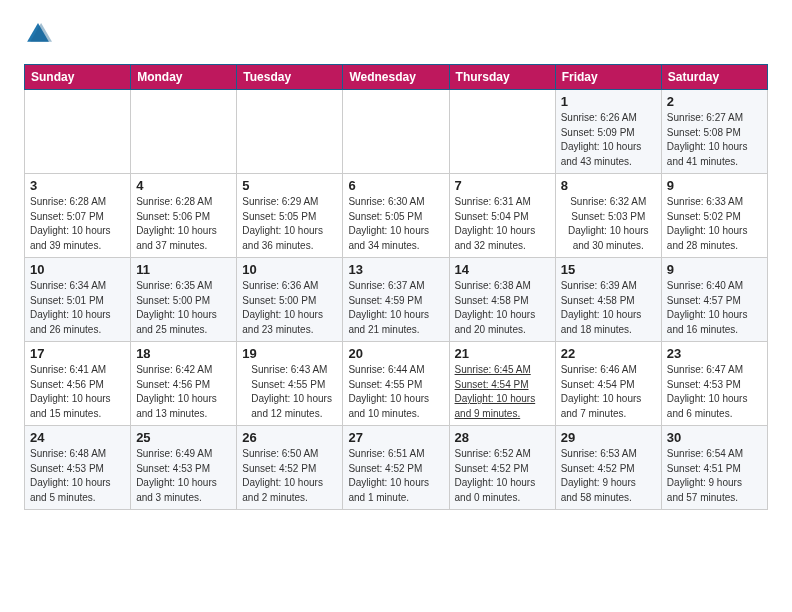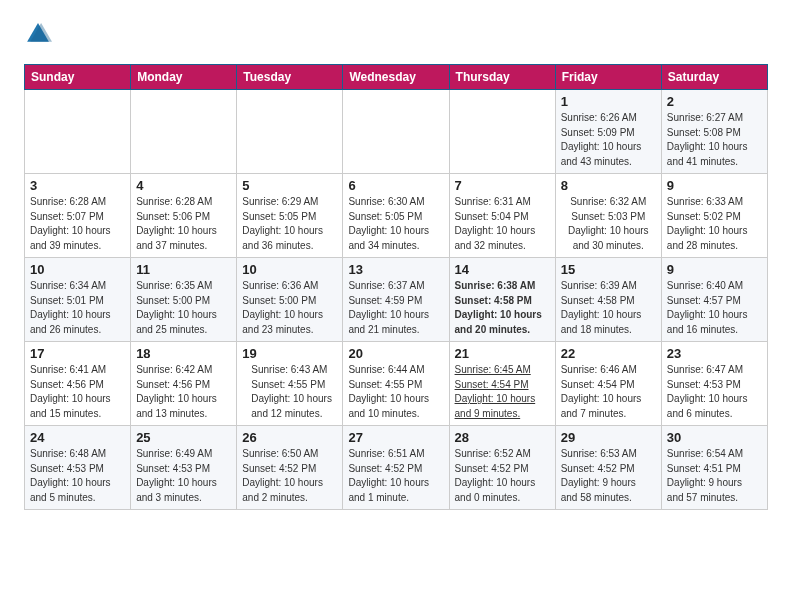--- a/index.html
+++ b/index.html
@@ -231,21 +231,21 @@
           </td>
           <td>
             <span class="day-num">13</span>
             <div class="day-detail" style="white-space: pre-line;">Sunrise: 6:37 AM
 Sunset: 4:59 PM
 Daylight: 10 hours
 and 21 minutes.</div>
           </td>
           <td>
             <span class="day-num">14</span>
-            <div class="day-detail" style="white-space: pre-line; font-weight: bold;">Sunrise: 6:38 AM
+            <div class="day-detail" style="white-space: pre-line;">Sunrise: 6:38 AM
 Sunset: 4:58 PM
 Daylight: 10 hours
 and 20 minutes.</div>
           </td>
           <td>
             <span class="day-num">15</span>
             <div class="day-detail" style="white-space: pre-line;">Sunrise: 6:39 AM
 Sunset: 4:58 PM
 Daylight: 10 hours
 and 18 minutes.</div>

